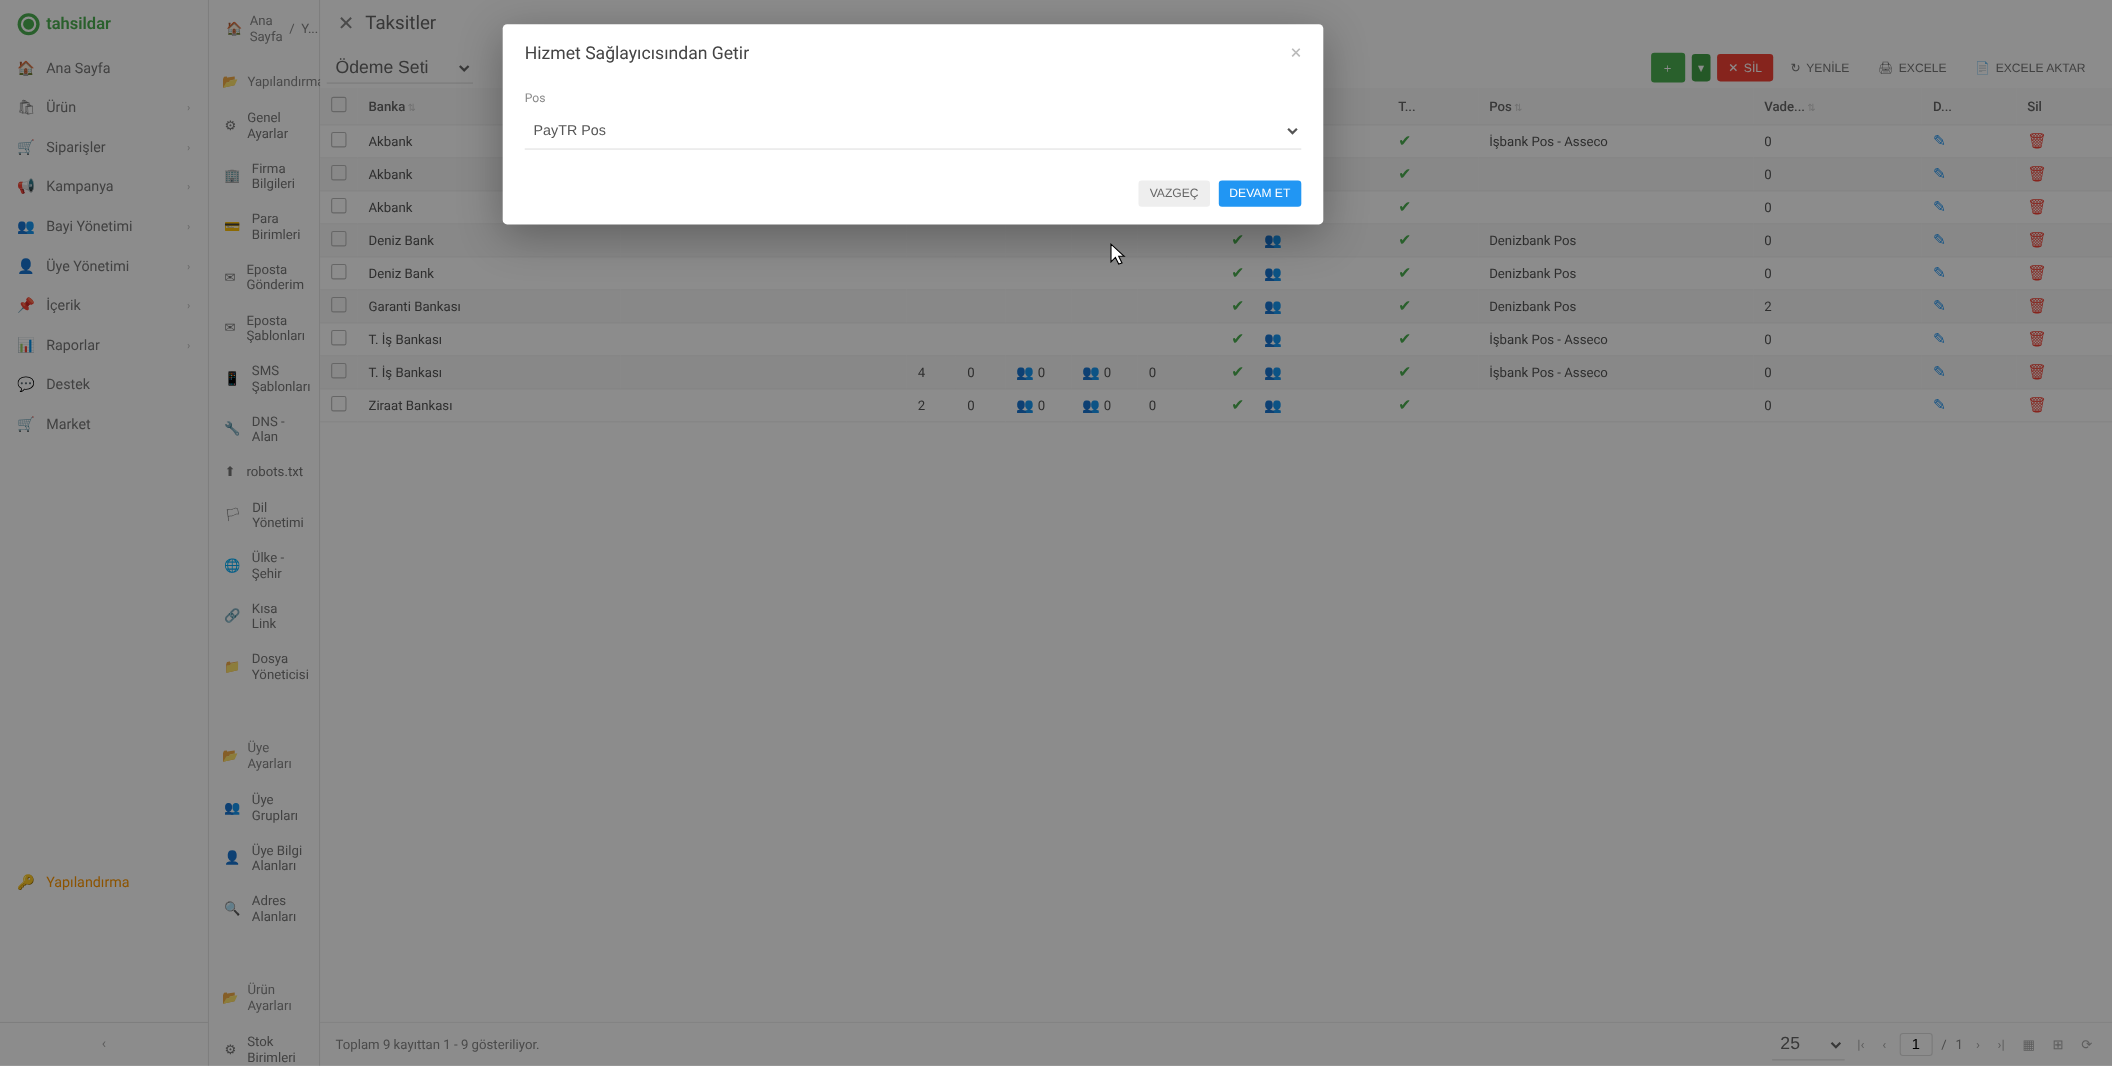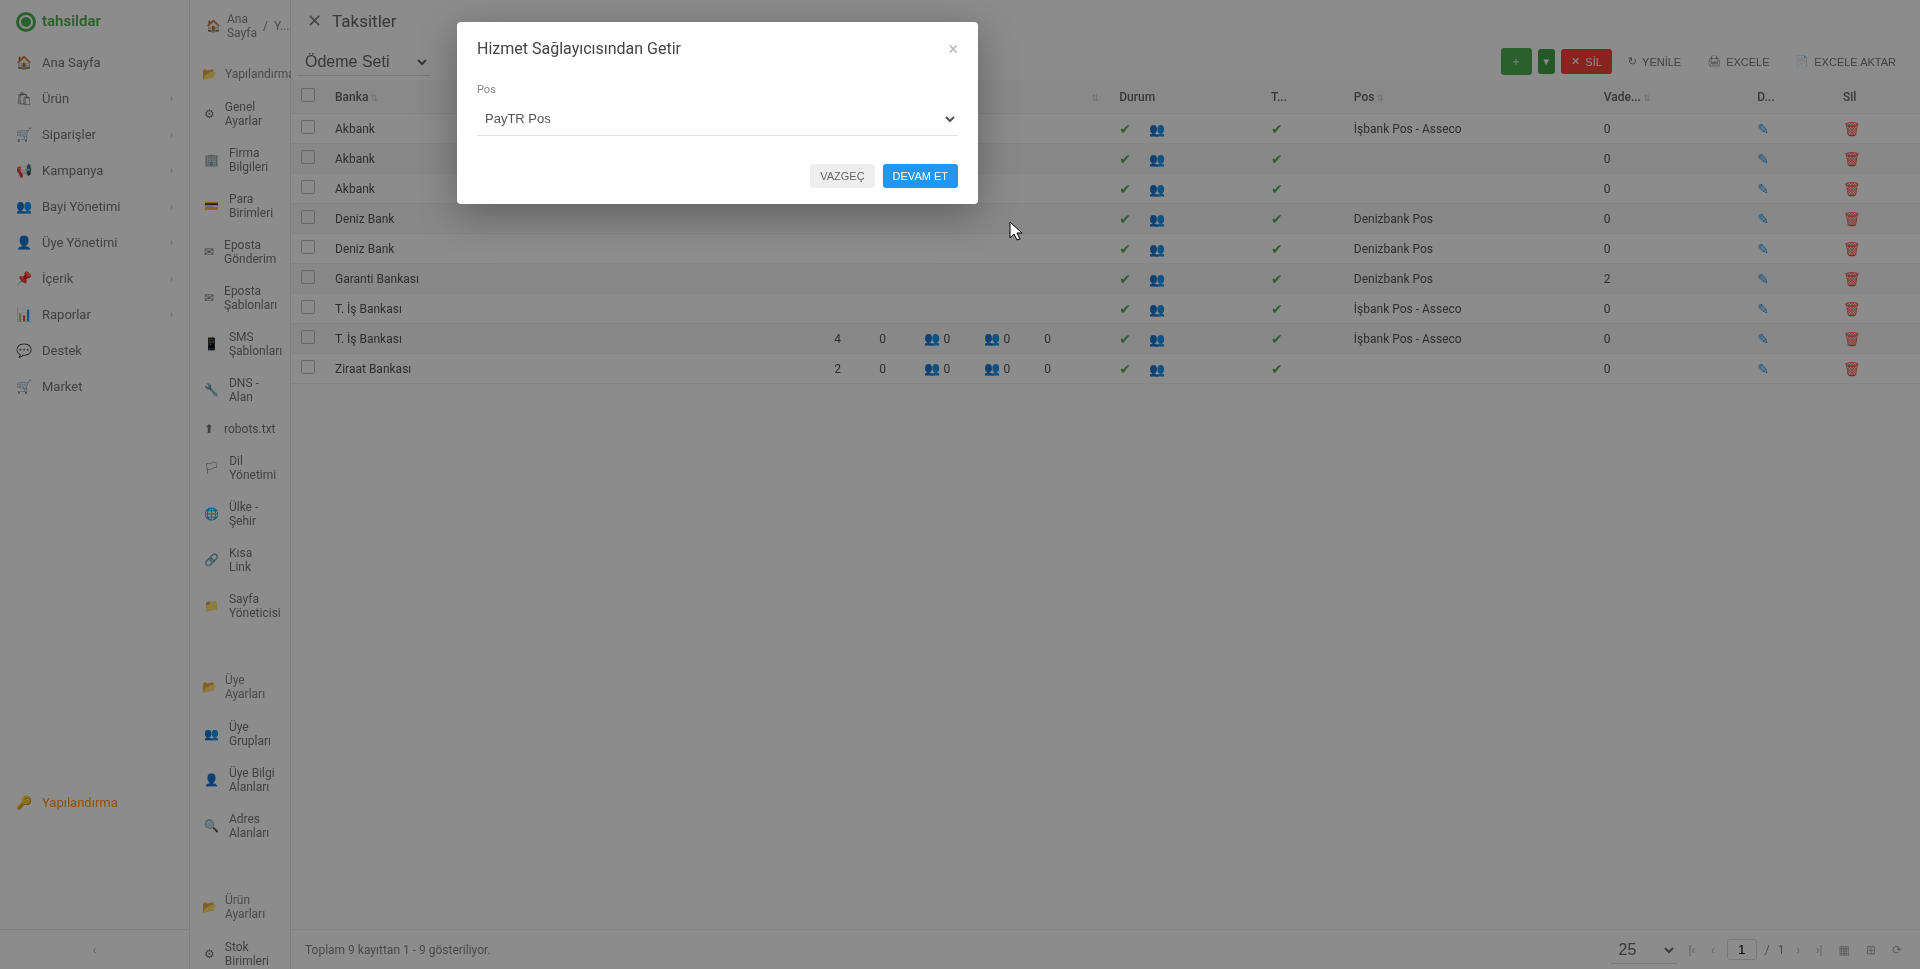--- a/index.html
+++ b/index.html
@@ -51,21 +51,21 @@
 .act-icon { color:#2196f3; font-size:14px; cursor:pointer; }
 .act-icon.del { color:#f44336; }
 
 .footer { position:absolute; bottom:0; left:0; right:0; height:40px; border-top:1px solid #eee; display:flex; align-items:center; padding:0 14px; color:#888; font-size:12px; }
 .footer .right { margin-left:auto; display:flex; align-items:center; gap:8px; }
 .pg-btn { color:#aaa; padding:0 4px; cursor:pointer; }
 .pg-input { width:30px; text-align:center; border:1px solid #ddd; border-radius:3px; padding:2px; }
 
 
 .overlay { position:absolute; inset:0; background:rgba(0,0,0,0.45); z-index:100; }
-.modal { position:absolute; left:457px; top:22px; width:521px; background:#fff; border-radius:4px; box-shadow:0 10px 40px rgba(0,0,0,0.3); z-index:101; }
+.modal { position:absolute; left:457px; top:22px; width:746px; background:#fff; border-radius:4px; box-shadow:0 10px 40px rgba(0,0,0,0.3); z-index:101; }
 .modal-header { padding:16px 20px 12px; font-size:16px; color:#444; display:flex; align-items:center; }
 .modal-close { margin-left:auto; color:#bbb; cursor:pointer; font-size:18px; }
 .modal-body { padding:4px 20px 16px; }
 .form-label { font-size:11px; color:#888; margin-top:8px; margin-bottom:6px; display:block; }
 .form-select { width:100%; border:none; border-bottom:1px solid #e0e0e0; padding:8px 4px; font-size:13px; color:#555; background:transparent; }
 .modal-footer { padding:12px 20px 16px; display:flex; justify-content:flex-end; gap:8px; }
 .btn-cancel { background:#eee; color:#666; }
 .btn-primary { background:#2196f3; color:#fff; }
 
 .cursor { position:absolute; left:1006px; top:220px; z-index:200; width:20px; height:24px; pointer-events:none; }
@@ -185,21 +185,21 @@
   <div class="sub-item">
       <span>🌐</span>
       <span>Ülke - Şehir</span>
     </div>
   <div class="sub-item">
       <span>🔗</span>
       <span>Kısa Link</span>
     </div>
   <div class="sub-item">
       <span>📁</span>
-      <span>Sayfa Yöneticisi</span>
+      <span>Dosya Yöneticisi</span>
     </div>
 
   <div class="sub-header" style="margin-top:30px">
       <span>📂</span>
       <span>Üye Ayarları</span>
     </div>
   <div class="sub-item">
       <span>👥</span>
       <span>Üye Grupları</span>
     </div>

